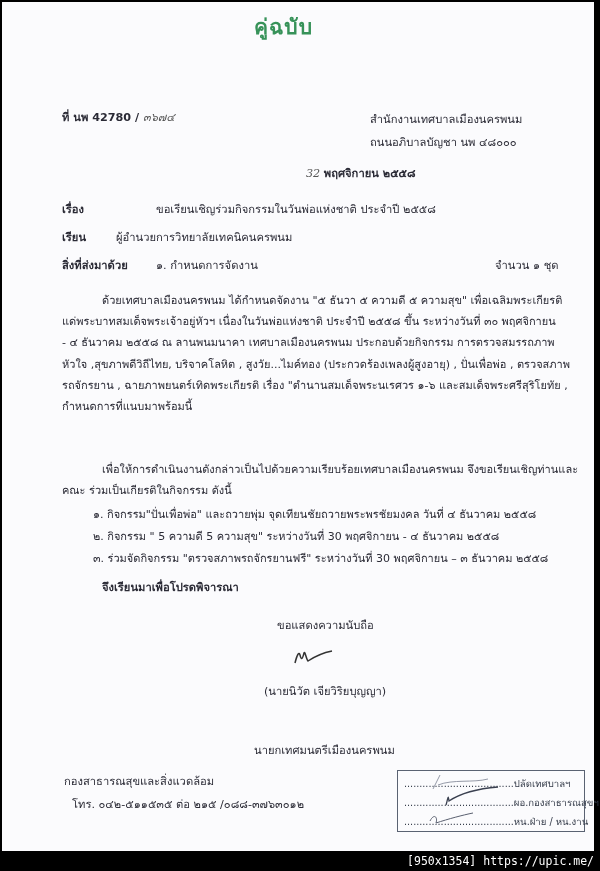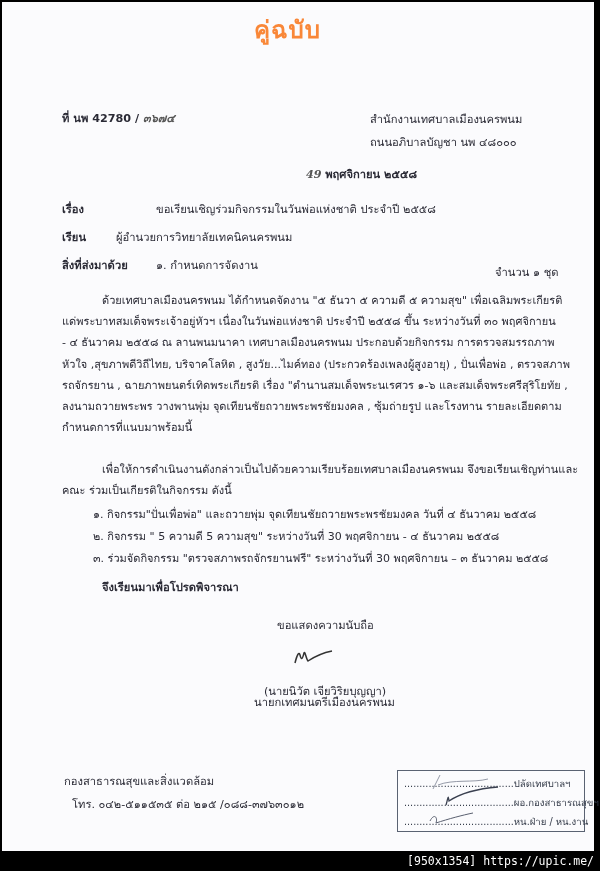--- a/index.html
+++ b/index.html
@@ -10,24 +10,24 @@
     color: #2a2a35;
   }
   .paper {
     position: absolute; left: 2px; top: 2px; width: 592px; height: 849px;
     background: #fbfbfd;
   }
   .abs { position: absolute; white-space: nowrap; }
   .t { font-size: 11.2px; line-height: 14px; }
   .b { font-weight: bold; }
   .stamp {
-    left: 254px; top: 10px; font-size: 24px; color: #f97316; font-weight: bold;
+    left: 254px; top: 10px; font-size: 21px; color: #15803d; font-weight: bold;
     letter-spacing: 1px; opacity: 0.85;
   }
-  .hw { font-family: "DejaVu Serif", serif; font-style: italic; color: #555; font-weight: bold; text-align: right; }
+  .hw { font-family: "DejaVu Serif", serif; font-style: italic; color: #555; font-weight: normal; text-align: right; }
   .para { left: 62px; width: 520px; white-space: normal; }
   .para p { margin: 0; font-size: 11px; line-height: 21.2px; text-align: justify; }
   .para p.indent { text-indent: 40px; }
   .list-item { left: 93px; font-size: 11px; }
   .sig {
     left: 292px; top: 645px; width: 42px; height: 22px;
   }
   .box {
     left: 397px; top: 770px; width: 188px; height: 62px;
     border: 1px solid #5a6272; box-sizing: border-box;
@@ -51,41 +51,40 @@
 <div class="abs t b" style="left:62px; top:111px;">
   <span>ที่</span>
   <span>นพ 42780 /</span>
   <span class="hw">๓๖๗๔</span>
 </div>
 
 <div class="abs t" style="left:370px; top:113px;">สำนักงานเทศบาลเมืองนครพนม</div>
 <div class="abs t" style="left:370px; top:136px;">ถนนอภิบาลบัญชา นพ ๔๘๐๐๐</div>
 
 <div class="abs t" style="left:306px; top:167px;">
-  <span class="hw">49</span>
+  <span class="hw">32</span>
   <span class="b">พฤศจิกายน ๒๕๕๘</span>
 </div>
 
 <div class="abs t b" style="left:62px; top:203px;">เรื่อง</div>
 <div class="abs t" style="left:116px; top:203px;margin-left:40px;">ขอเรียนเชิญร่วมกิจกรรมในวันพ่อแห่งชาติ ประจำปี ๒๕๕๘</div>
 
 <div class="abs t b" style="left:62px; top:231px;">เรียน</div>
 <div class="abs t" style="left:116px; top:231px;">ผู้อำนวยการวิทยาลัยเทคนิคนครพนม</div>
 
 <div class="abs t b" style="left:62px; top:259px;">สิ่งที่ส่งมาด้วย</div>
 <div class="abs t" style="left:156px; top:259px;">๑. กำหนดการจัดงาน</div>
-<div class="abs t" style="left:495px; top:266px;">จำนวน ๑ ชุด</div>
+<div class="abs t" style="left:495px; top:259px;">จำนวน ๑ ชุด</div>
 
 <div class="abs para" style="top:290px;">
   <p class="indent">ด้วยเทศบาลเมืองนครพนม ได้กำหนดจัดงาน "๕ ธันวา ๕ ความดี ๕ ความสุข"  เพื่อเฉลิมพระเกียรติ</p>
   <p>แด่พระบาทสมเด็จพระเจ้าอยู่หัวฯ  เนื่องในวันพ่อแห่งชาติ ประจำปี ๒๕๕๘ ขึ้น  ระหว่างวันที่ ๓๐ พฤศจิกายน</p>
   <p>- ๔ ธันวาคม ๒๕๕๘ ณ ลานพนมนาคา เทศบาลเมืองนครพนม  ประกอบด้วยกิจกรรม การตรวจสมรรถภาพ</p>
   <p>หัวใจ ,สุขภาพดีวิถีไทย, บริจาคโลหิต , สูงวัย...ไมค์ทอง (ประกวดร้องเพลงผู้สูงอายุ) , ปั่นเพื่อพ่อ , ตรวจสภาพ</p>
   <p>รถจักรยาน , ฉายภาพยนตร์เทิดพระเกียรติ เรื่อง "ตำนานสมเด็จพระนเรศวร ๑-๖  และสมเด็จพระศรีสุริโยทัย ,</p>
-  <p>ลงนามถวายพระพร  วางพานพุ่ม จุดเทียนชัยถวายพระพรชัยมงคล , ซุ้มถ่ายรูป และโรงทาน รายละเอียดตาม</p>
   <p>กำหนดการที่แนบมาพร้อมนี้</p>
 </div>
 
 <div class="abs para" style="top:459px;">
   <p class="indent">เพื่อให้การดำเนินงานดังกล่าวเป็นไปด้วยความเรียบร้อยเทศบาลเมืองนครพนม  จึงขอเรียนเชิญท่านและ</p>
   <p>คณะ  ร่วมเป็นเกียรติในกิจกรรม  ดังนี้</p>
 </div>
 
 <div class="abs t list-item" style="top:508px;">๑. กิจกรรม"ปั่นเพื่อพ่อ" และถวายพุ่ม จุดเทียนชัยถวายพระพรชัยมงคล วันที่ ๔ ธันวาคม ๒๕๕๘</div>
 <div class="abs t list-item" style="top:530px;">๒. กิจกรรม " 5 ความดี  5 ความสุข"  ระหว่างวันที่ 30 พฤศจิกายน - ๔ ธันวาคม ๒๕๕๘</div>
@@ -93,21 +92,21 @@
 
 <div class="abs t b" style="left:102px; top:581px;">จึงเรียนมาเพื่อโปรดพิจารณา</div>
 
 <div class="abs t" style="left:277px; top:619px;">ขอแสดงความนับถือ</div>
 
 <svg class="abs sig" viewBox="0 0 42 22">
   <path d="M3 18 C5 10 7 6 8 10 C9 14 10 16 12 8 C13 5 14 14 16 16 C22 12 30 8 40 6" fill="none" stroke="#333" stroke-width="1.5"></path>
 </svg>
 
 <div class="abs t" style="left:264px; top:685px;">(นายนิวัต เจียวิริยบุญญา)</div>
-<div class="abs t" style="left:254px; top:696px;">นายกเทศมนตรีเมืองนครพนม</div>
+<div class="abs t" style="left:254px; top:744px;">นายกเทศมนตรีเมืองนครพนม</div>
 
 <div class="abs t" style="left:64px; top:775px;">กองสาธารณสุขและสิ่งแวดล้อม</div>
 <div class="abs t" style="left:72px; top:798px;">โทร. ๐๔๒-๕๑๑๕๓๕ ต่อ ๒๑๕ /๐๘๘-๓๗๖๓๐๑๒</div>
 
 <div class="abs box">
   <div class="row" style="top:5px;">....................................ปลัดเทศบาลฯ</div>
   <div class="row" style="top:24px;">....................................ผอ.กองสาธารณสุขฯ</div>
   <div class="row" style="top:43px;">....................................หน.ฝ่าย / หน.งาน</div>
   <svg style="position:absolute;left:20px;top:0;width:100px;height:60px;" viewBox="0 0 100 60">
     <path d="M15 18 L22 4 M20 14 C35 8 55 12 70 8" stroke="#7a8090" fill="none" stroke-width="0.8"></path>

